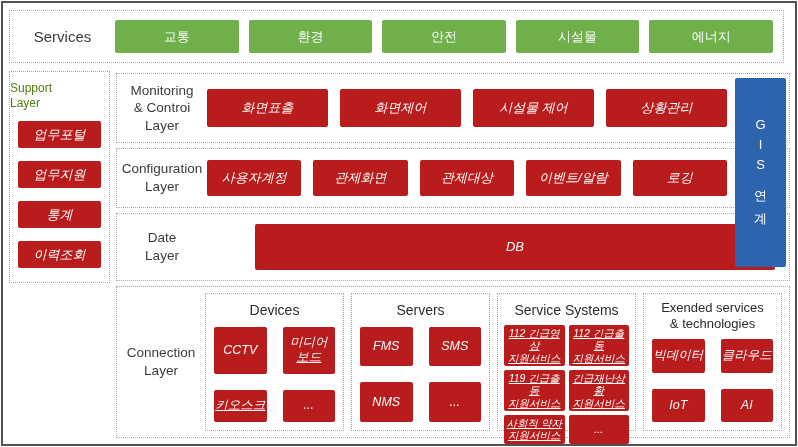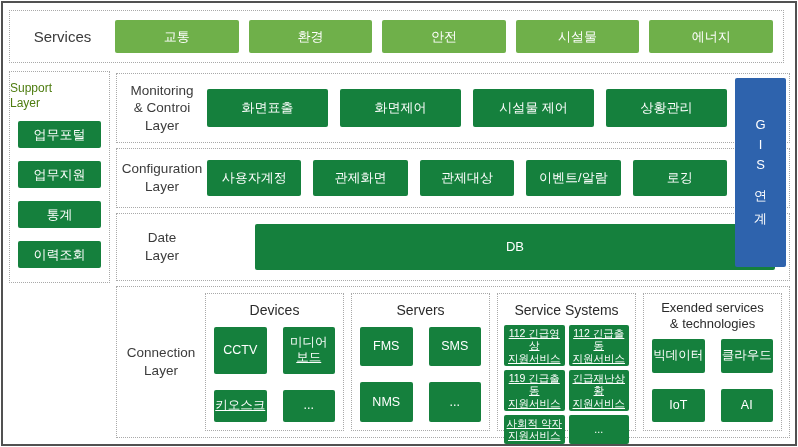--- a/index.html
+++ b/index.html
@@ -13,21 +13,21 @@
     border:2px solid #515151;background:#fff;
   }
   .dotted{border:1px dotted #a9a9a9;background:#fff;}
   .box{position:absolute;box-sizing:border-box;}
   
   .btn{
     display:flex;align-items:center;justify-content:center;text-align:center;
     color:#fff;border-radius:2px;box-sizing:border-box;
     font-size:13px;line-height:1.2;
   }
-  .blue{background:#15803d;}
+  .blue{background:#b91c1c;font-style:italic;}
   .green{background:#6fb04a;}
   .ln{display:block;}
   .u{text-decoration:underline;text-underline-offset:1px;}
 
   
   .services{left:6px;top:7px;width:775px;height:53px;display:flex;align-items:center;}
   .services-label{width:105px;text-align:center;font-size:15px;color:#3b3b3b;}
   .services-btns{flex:1;display:flex;gap:10px;padding-right:10px;}
   .services-btns .btn{flex:1;height:33px;}
 

